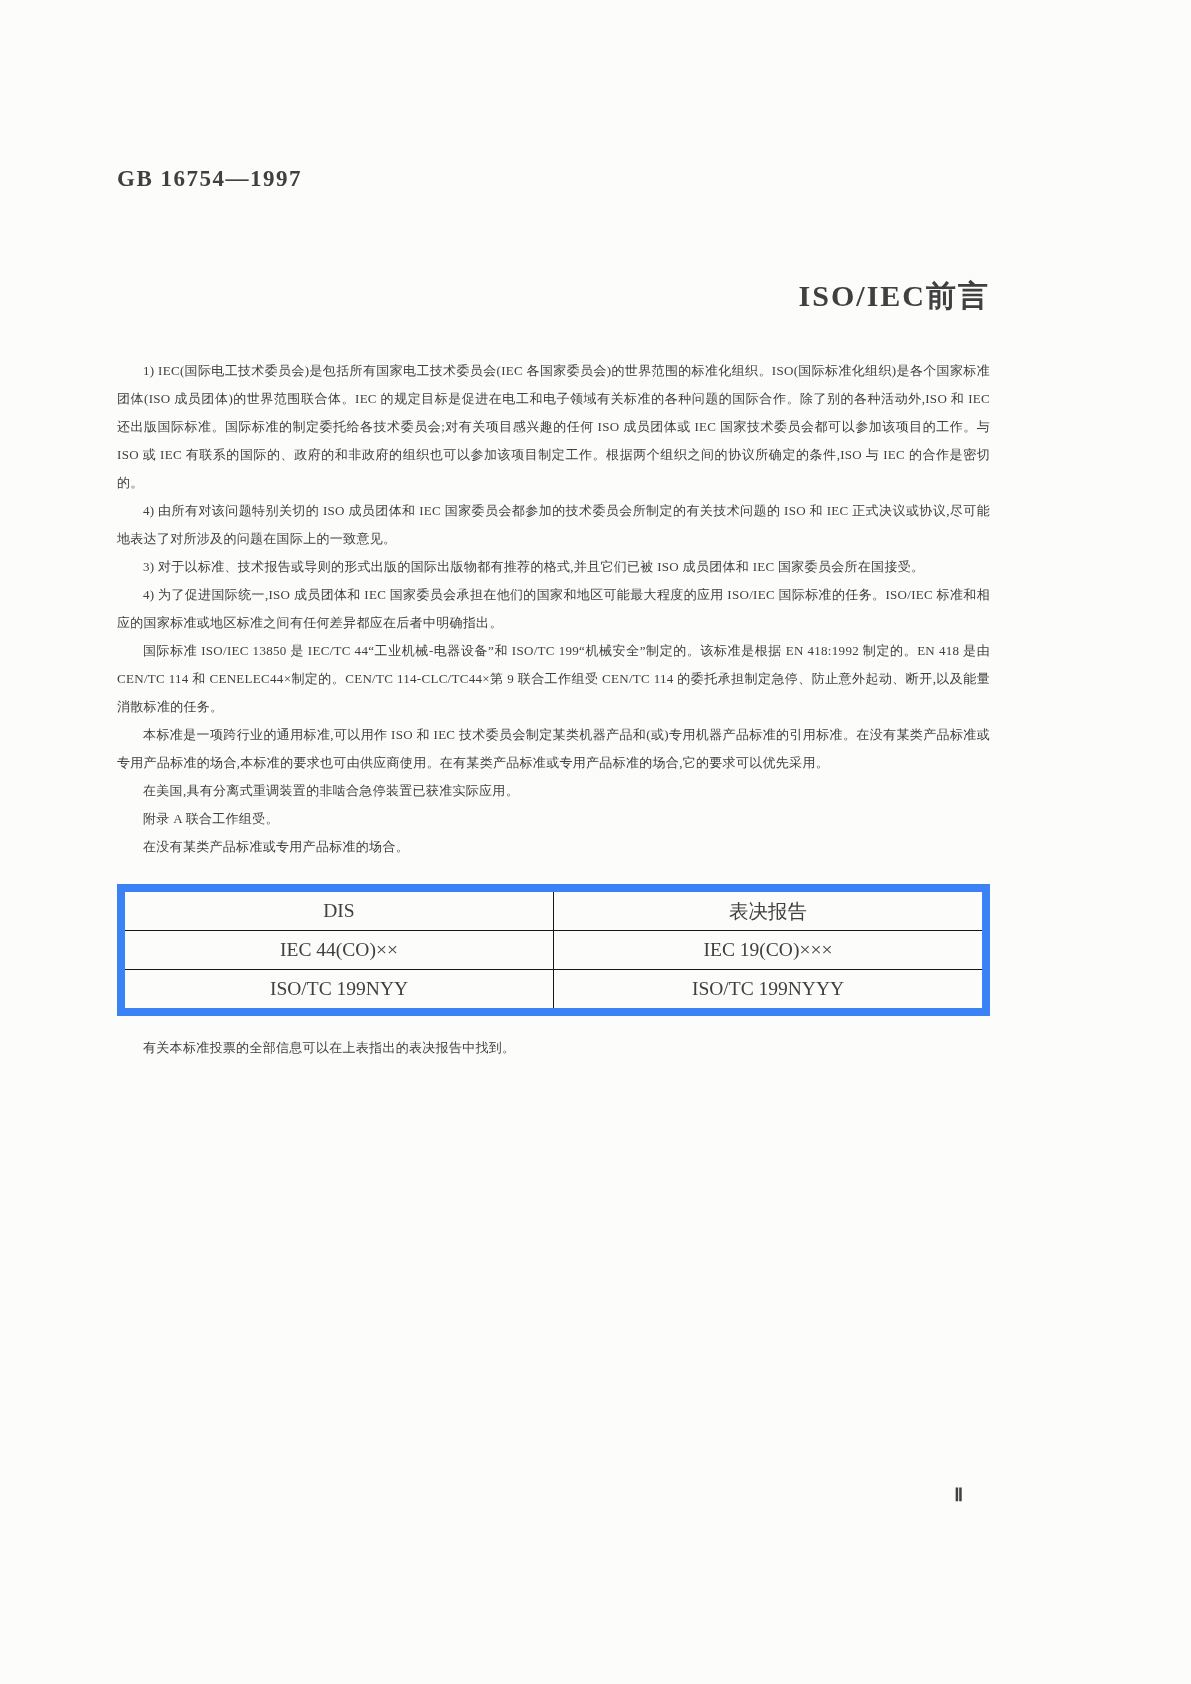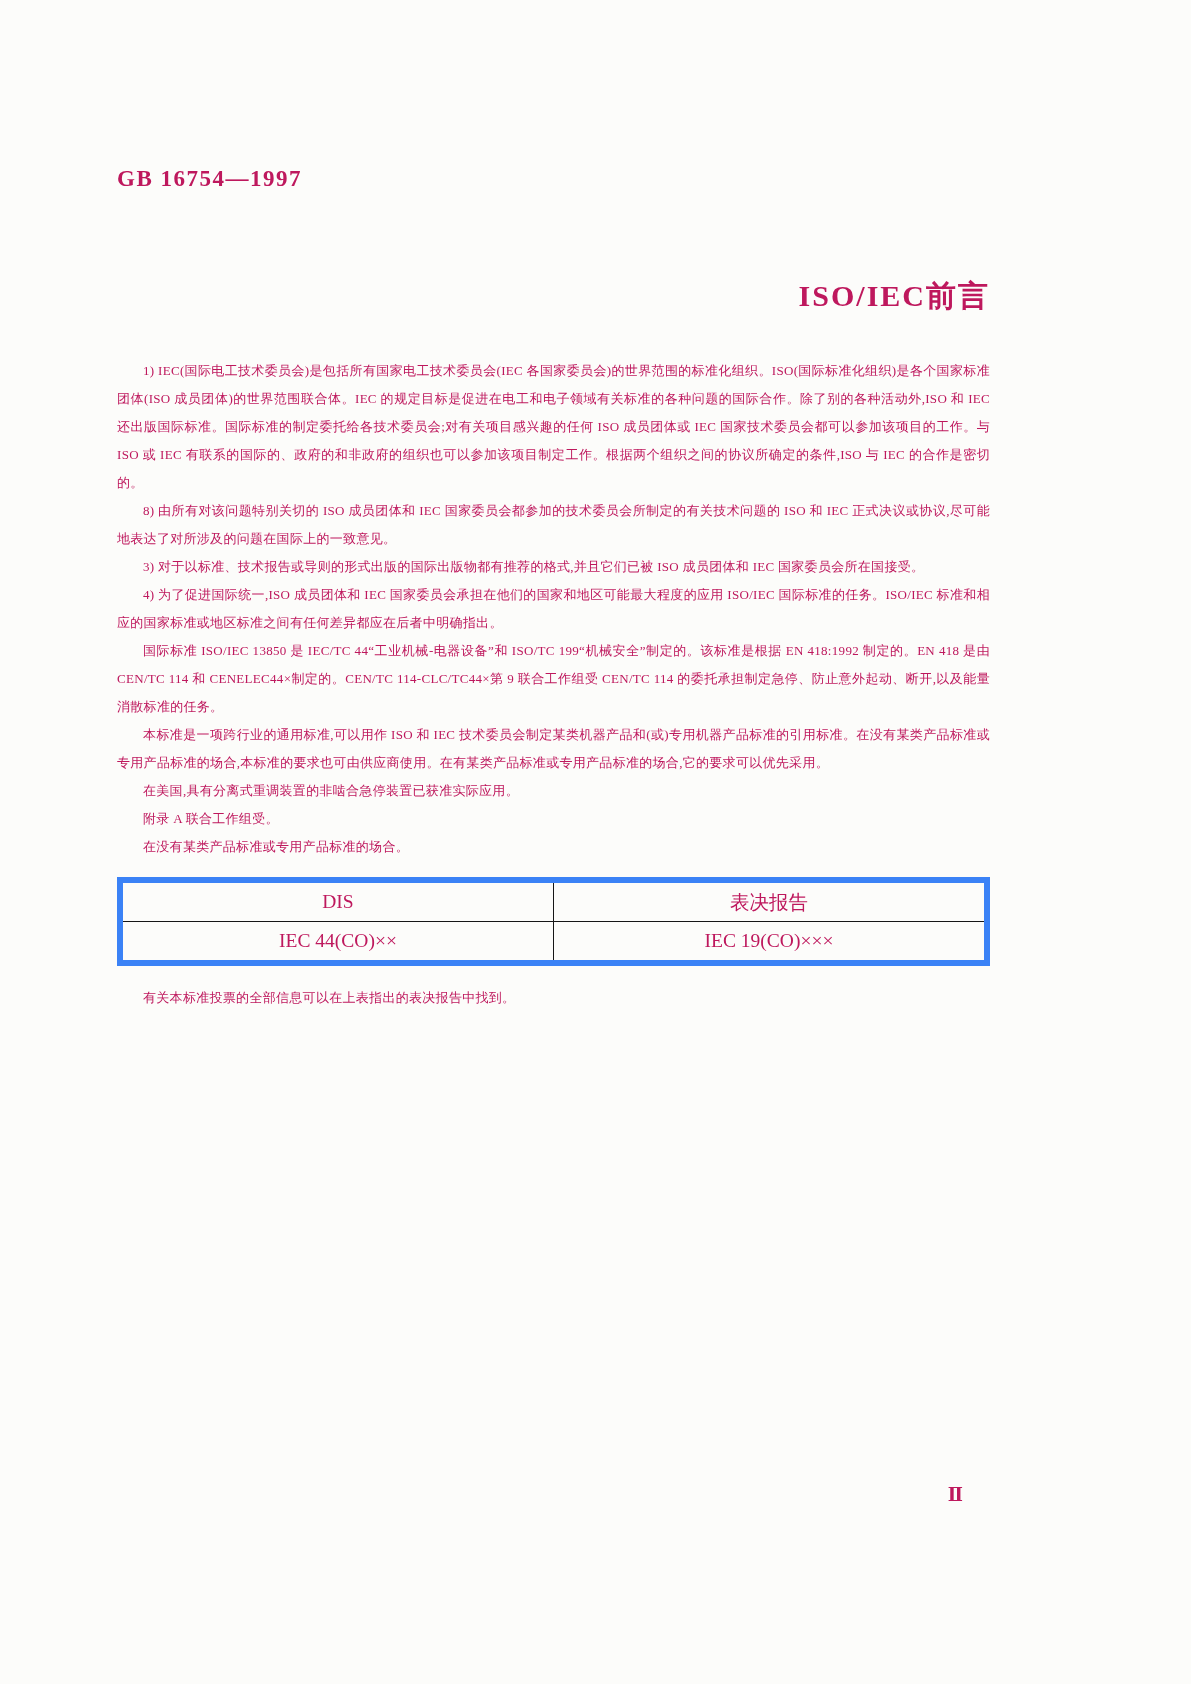--- a/index.html
+++ b/index.html
@@ -6,22 +6,23 @@
   body {
     background: #d8d8d6;
     font-family: "Liberation Serif", "DejaVu Serif", serif;
   }
   .page {
     position: relative;
     width: 1191px;
     height: 1684px;
     margin: 0 auto;
     background: #fcfcfa;
-    color: #be185d;
+    color: #404040;
     overflow: hidden;
+    font-family: Liberation Serif, serif;
   }
   .doc-number {
     position: absolute;
     left: 117px;
     top: 166px;
     font-size: 23px;
     font-weight: bold;
     letter-spacing: 1.5px;
   }
   .content {
@@ -41,22 +42,22 @@
     margin: 0;
     font-size: 13px;
     line-height: 28px;
     text-align: justify;
     text-indent: 2em;
     letter-spacing: 0.3px;
   }
   table.vote-table {
     width: 100%;
     border-collapse: collapse;
-    margin-top: 16px;
-    border: 6px solid #3b82f6;
+    margin-top: 23px;
+    border: 8px solid #3b82f6;
   }
   .vote-table th, .vote-table td {
     border: 1px solid #161616;
     text-align: center;
     font-size: 19.5px;
     font-weight: normal;
     height: 38px;
     padding: 0;
     width: 50%;
   }
@@ -74,41 +75,45 @@
 
 <div class="page">
 
   <div class="doc-number">GB 16754—1997</div>
 
   <div class="content">
 
     <h1 class="title">ISO/IEC前言</h1>
 
     <p class="para">1) IEC(国际电工技术委员会)是包括所有国家电工技术委员会(IEC 各国家委员会)的世界范围的标准化组织。ISO(国际标准化组织)是各个国家标准团体(ISO 成员团体)的世界范围联合体。IEC 的规定目标是促进在电工和电子领域有关标准的各种问题的国际合作。除了别的各种活动外,ISO 和 IEC 还出版国际标准。国际标准的制定委托给各技术委员会;对有关项目感兴趣的任何 ISO 成员团体或 IEC 国家技术委员会都可以参加该项目的工作。与 ISO 或 IEC 有联系的国际的、政府的和非政府的组织也可以参加该项目制定工作。根据两个组织之间的协议所确定的条件,ISO 与 IEC 的合作是密切的。</p>
-    <p class="para">8) 由所有对该问题特别关切的 ISO 成员团体和 IEC 国家委员会都参加的技术委员会所制定的有关技术问题的 ISO 和 IEC 正式决议或协议,尽可能地表达了对所涉及的问题在国际上的一致意见。</p>
+    <p class="para">4) 由所有对该问题特别关切的 ISO 成员团体和 IEC 国家委员会都参加的技术委员会所制定的有关技术问题的 ISO 和 IEC 正式决议或协议,尽可能地表达了对所涉及的问题在国际上的一致意见。</p>
     <p class="para">3) 对于以标准、技术报告或导则的形式出版的国际出版物都有推荐的格式,并且它们已被 ISO 成员团体和 IEC 国家委员会所在国接受。</p>
     <p class="para">4) 为了促进国际统一,ISO 成员团体和 IEC 国家委员会承担在他们的国家和地区可能最大程度的应用 ISO/IEC 国际标准的任务。ISO/IEC 标准和相应的国家标准或地区标准之间有任何差异都应在后者中明确指出。</p>
     <p class="para">国际标准 ISO/IEC 13850 是 IEC/TC 44“工业机械-电器设备”和 ISO/TC 199“机械安全”制定的。该标准是根据 EN 418:1992 制定的。EN 418 是由 CEN/TC 114 和 CENELEC44×制定的。CEN/TC 114-CLC/TC44×第 9 联合工作组受 CEN/TC 114 的委托承担制定急停、防止意外起动、断开,以及能量消散标准的任务。</p>
     <p class="para">本标准是一项跨行业的通用标准,可以用作 ISO 和 IEC 技术委员会制定某类机器产品和(或)专用机器产品标准的引用标准。在没有某类产品标准或专用产品标准的场合,本标准的要求也可由供应商使用。在有某类产品标准或专用产品标准的场合,它的要求可以优先采用。</p>
     <p class="para">在美国,具有分离式重调装置的非啮合急停装置已获准实际应用。</p>
     <p class="para">附录 A 联合工作组受。</p>
     <p class="para">在没有某类产品标准或专用产品标准的场合。</p>
 
     <table class="vote-table">
       <thead>
         <tr>
           <th>DIS</th>
           <th>表决报告</th>
         </tr>
       </thead>
       <tbody>
         <tr>
           <td>IEC 44(CO)××</td>
           <td>IEC 19(CO)×××</td>
         </tr>
+        <tr>
+          <td>ISO/TC 199NYY</td>
+          <td>ISO/TC 199NYYY</td>
+        </tr>
       </tbody>
     </table>
 
     <p class="para footer-note">有关本标准投票的全部信息可以在上表指出的表决报告中找到。</p>
 
   </div>
 
   <div class="page-number">Ⅱ</div>
 
 </div>

